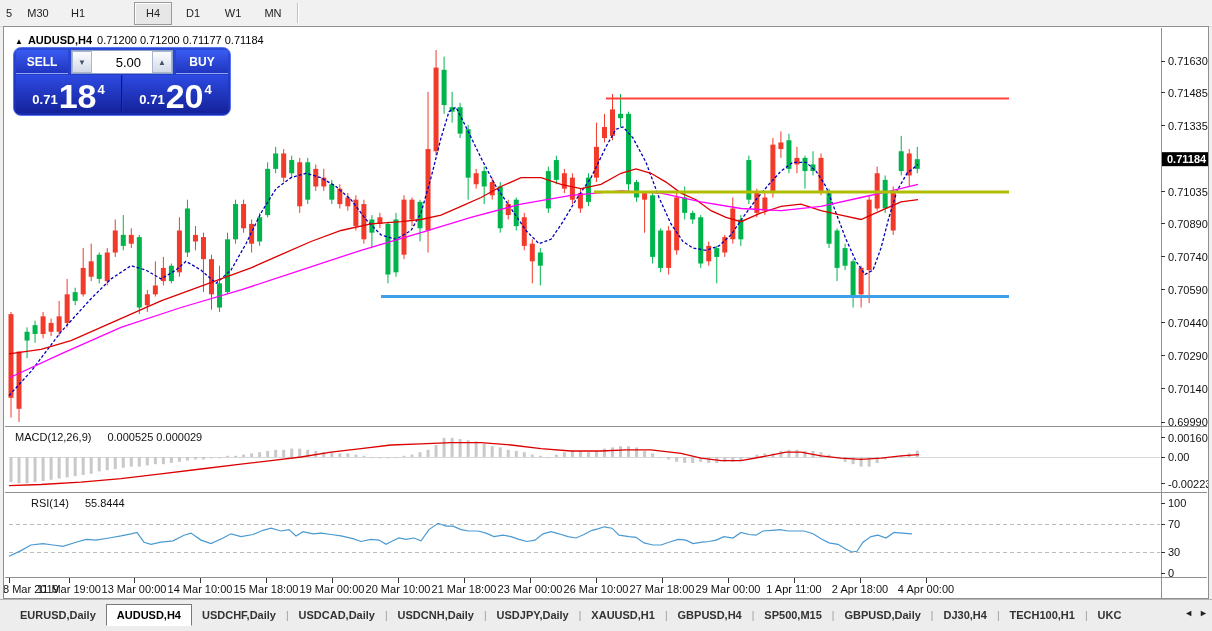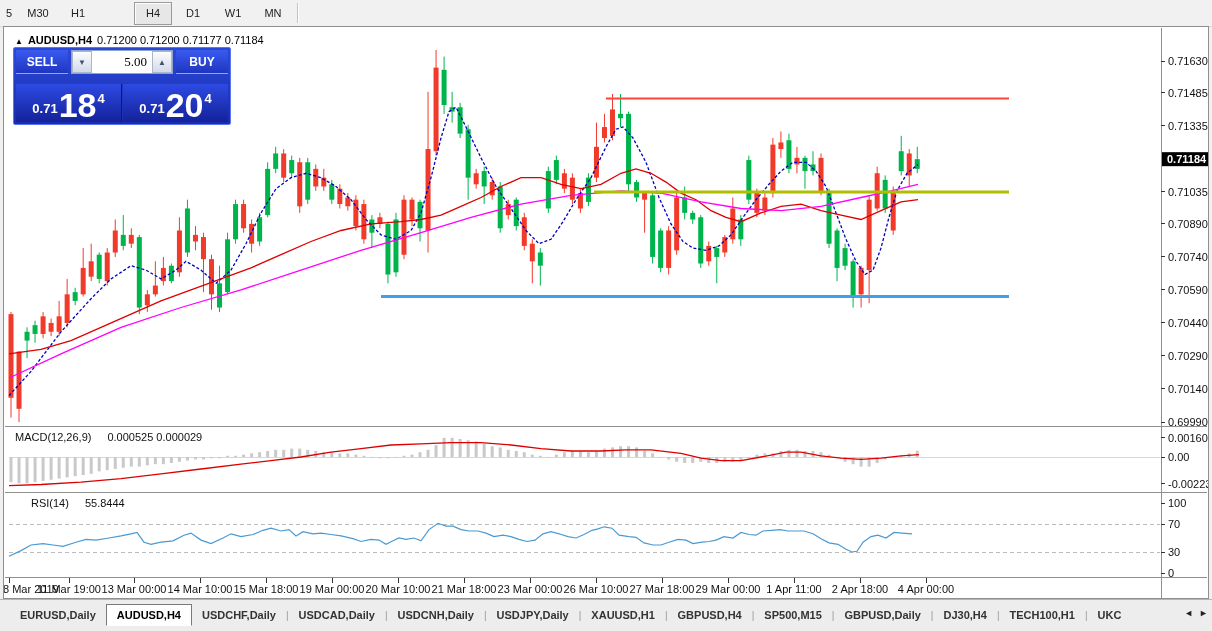--- a/index.html
+++ b/index.html
@@ -11,27 +11,27 @@
   .tf-btn.active{background:#e7e7e7;border:1px solid #9a9a9a;box-shadow:inset 1px 1px 0 #fdfdfd;margin-left:36px;}
   .tb-sep{width:1px;height:20px;background:#c2c2c2;border-right:1px solid #fff;margin:0 4px;}
   
   #chart-window{position:absolute;left:3px;top:26px;width:1206px;height:573px;background:#fff;border:1px solid #8f8f8f;box-sizing:border-box;}
   #chart-svg{position:absolute;left:0;top:0;}
   #chart-title{position:absolute;left:11px;top:7px;font-size:11px;color:#000;display:flex;align-items:baseline;gap:5px;}
   #chart-title .tri{font-size:8px;}
   #chart-title .sym{font-weight:bold;}
   .pane-label{position:absolute;font-size:11px;color:#111;display:flex;gap:16px;}
   
-  #trade{position:absolute;left:9px;top:20px;width:218px;background:linear-gradient(#2b49d8,#1a2cae);border:1px solid #5a74f2;border-radius:2px;padding:2px;box-sizing:border-box;}
+  #trade{position:absolute;left:9px;top:20px;width:218px;background:linear-gradient(#2b49d8,#1a2cae);border:1px solid #5a74f2;border-radius:8px;padding:2px;box-sizing:border-box;}
   #trade .row1{display:flex;height:24px;align-items:stretch;}
   .tbtn{width:52px;display:flex;align-items:center;justify-content:center;color:#fff;font-size:12px;font-weight:bold;background:linear-gradient(#3a5bf0,#1f35c0);border-bottom:1px solid rgba(255,255,255,.45);}
   .spin{flex:1;display:flex;margin:0 3px;background:#fff;border:1px solid #8fa2c8;}
   .spin-btn{width:18px;display:flex;align-items:center;justify-content:center;font-size:8px;color:#44506e;background:linear-gradient(#fbfcfe,#d3dae8);border:1px solid #aab6cc;cursor:default;}
-  .spin input{flex:1;border:none;outline:none;font-size:13px;text-align:right;padding-right:5px;width:40px;font-family:Liberation Serif, serif;}
-  #trade .row2{display:flex;height:38px;margin-top:10px;}
+  .spin input{flex:1;border:none;outline:none;font-size:13px;text-align:right;padding-right:11px;width:40px;font-family:Liberation Sans, sans-serif;}
+  #trade .row2{display:flex;height:38px;margin-top:1px;}
   .bigpx{flex:1;display:flex;align-items:flex-end;justify-content:center;color:#fff;background:linear-gradient(#2d4ae2,#14229a);padding-bottom:2px;}
   .bigpx.left{margin-right:1px;border-right:1px solid #0e1878;}
   .bigpx .sm{font-size:13px;font-weight:bold;margin-bottom:4px;}
   .bigpx .lg{font-size:34px;font-weight:bold;line-height:30px;margin:0 1px;}
   .bigpx .sup{font-size:13px;font-weight:bold;margin-bottom:14px;}
   
   #tabbar{position:absolute;left:0;top:599px;width:1212px;height:32px;background:#ededed;border-top:1px solid #b5b5b5;}
   #tabs{position:absolute;left:10px;top:4px;right:30px;height:22px;display:flex;align-items:stretch;overflow:hidden;}
   .tab{display:flex;align-items:center;padding:0 10px;font-size:11px;color:#333;white-space:nowrap;font-weight:bold;}
   .tab.active{background:#fff;border:1px solid #7a7a7a;border-bottom:1px solid #fff;font-weight:bold;color:#000;}

